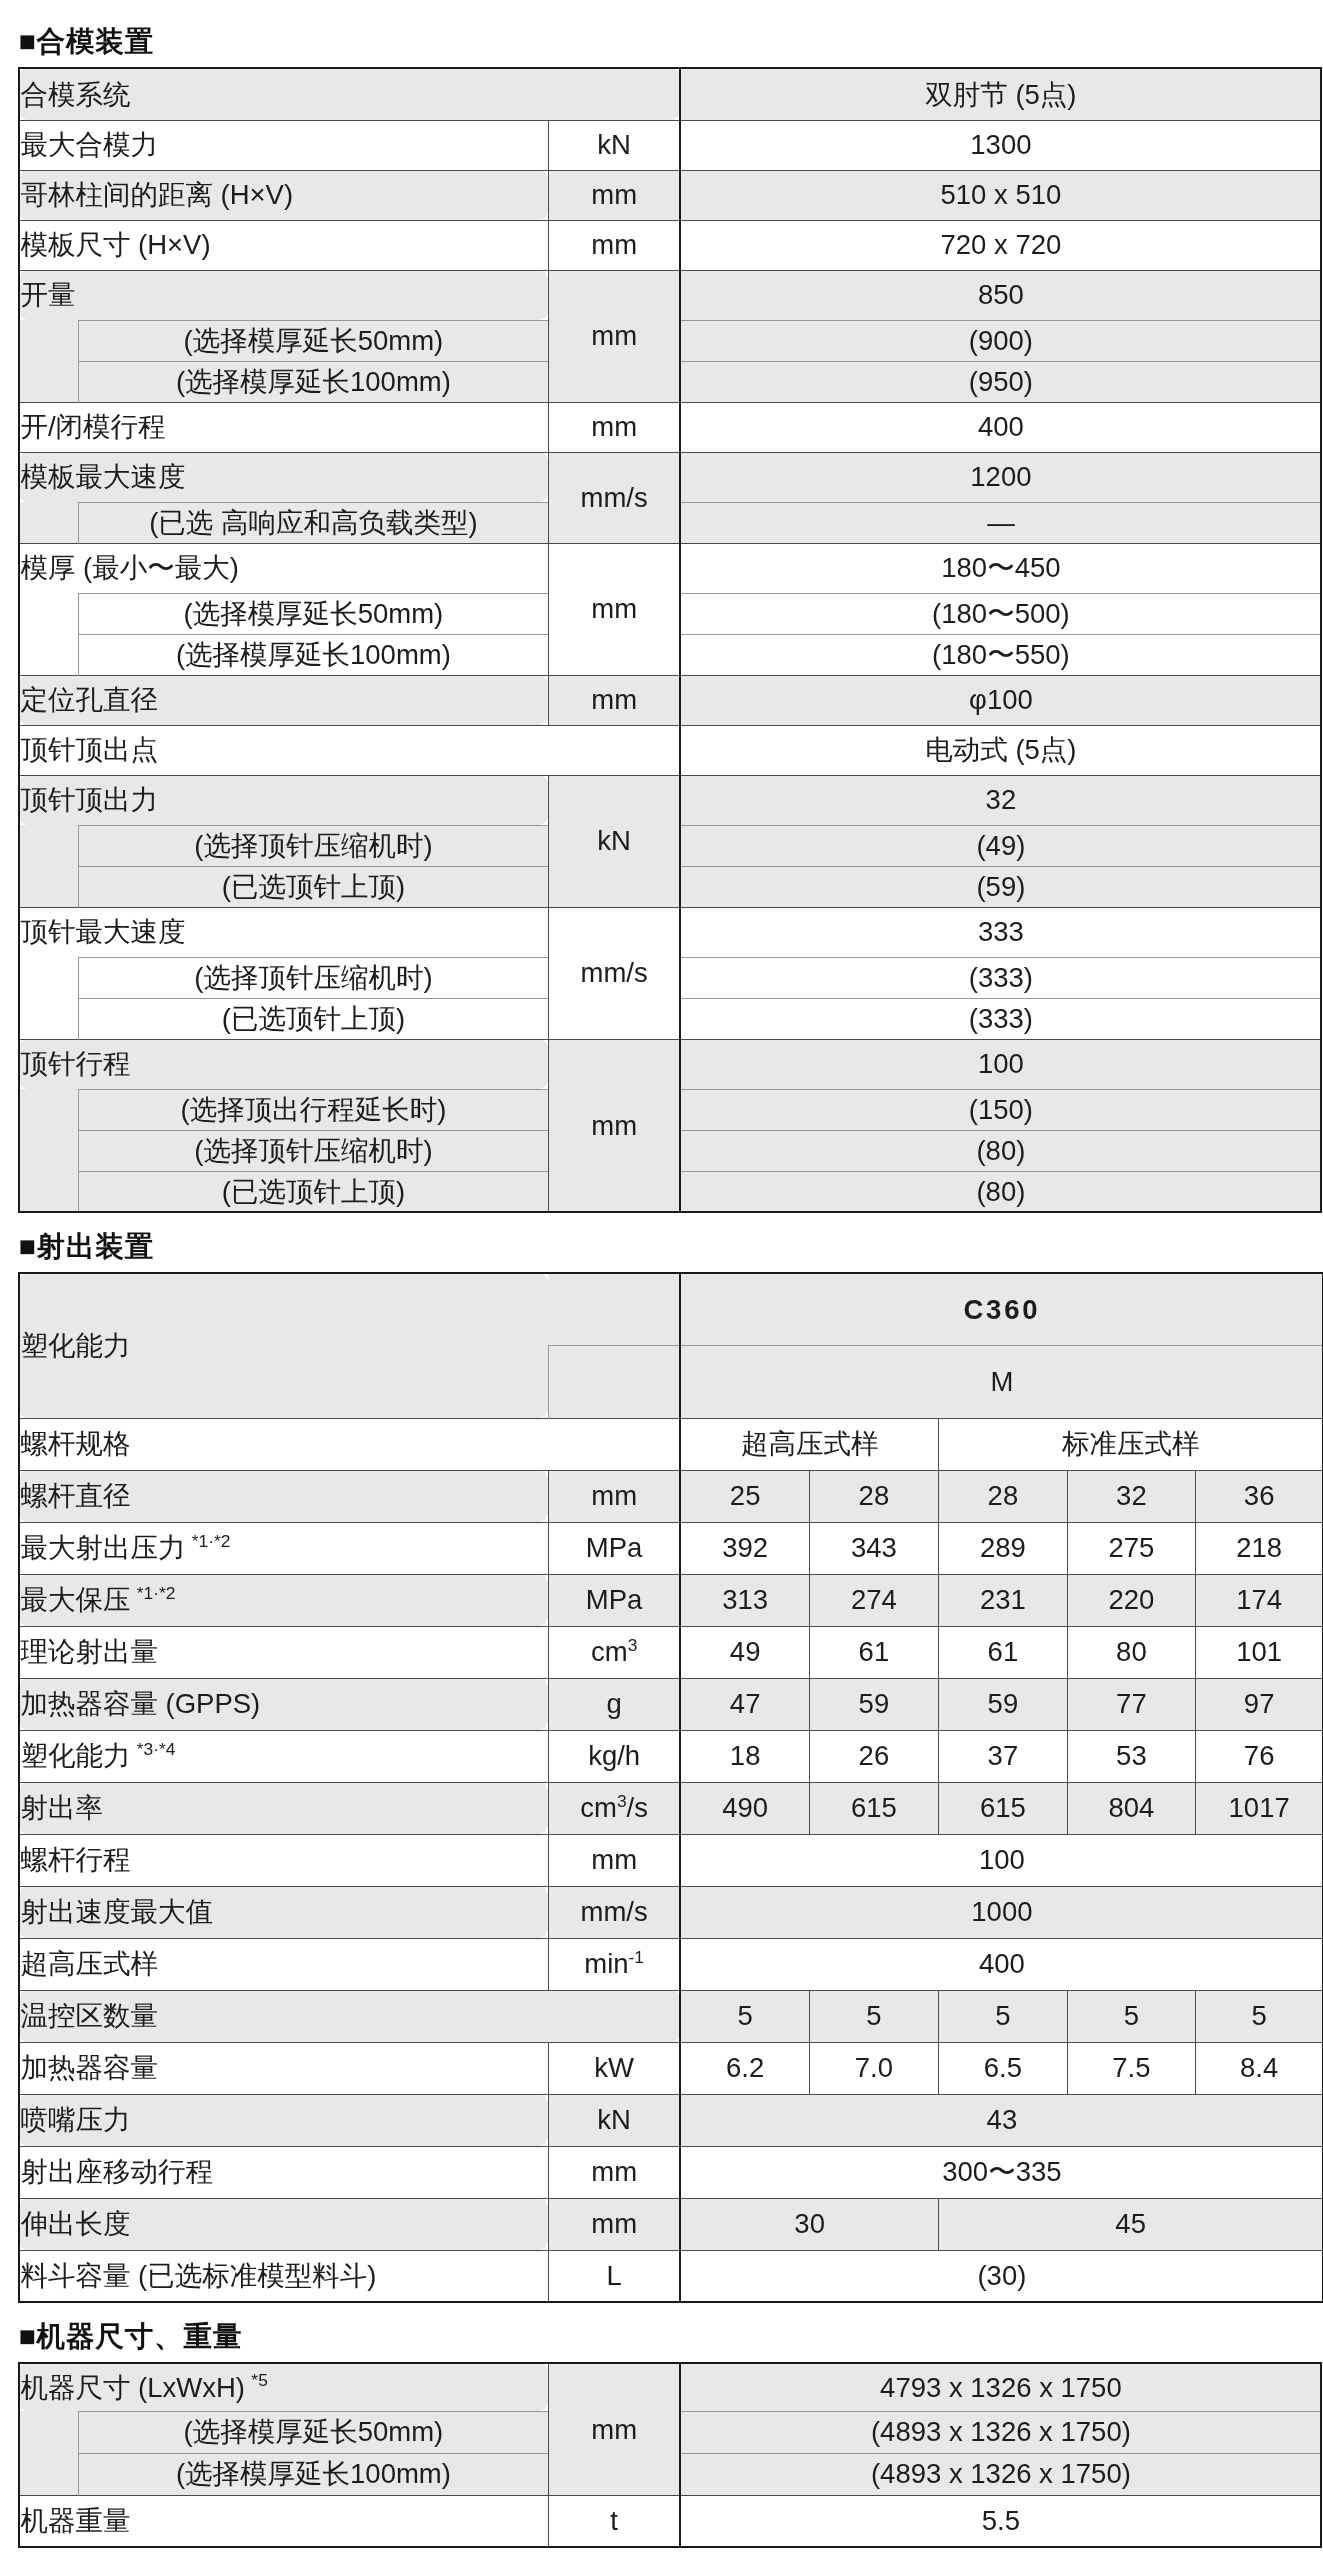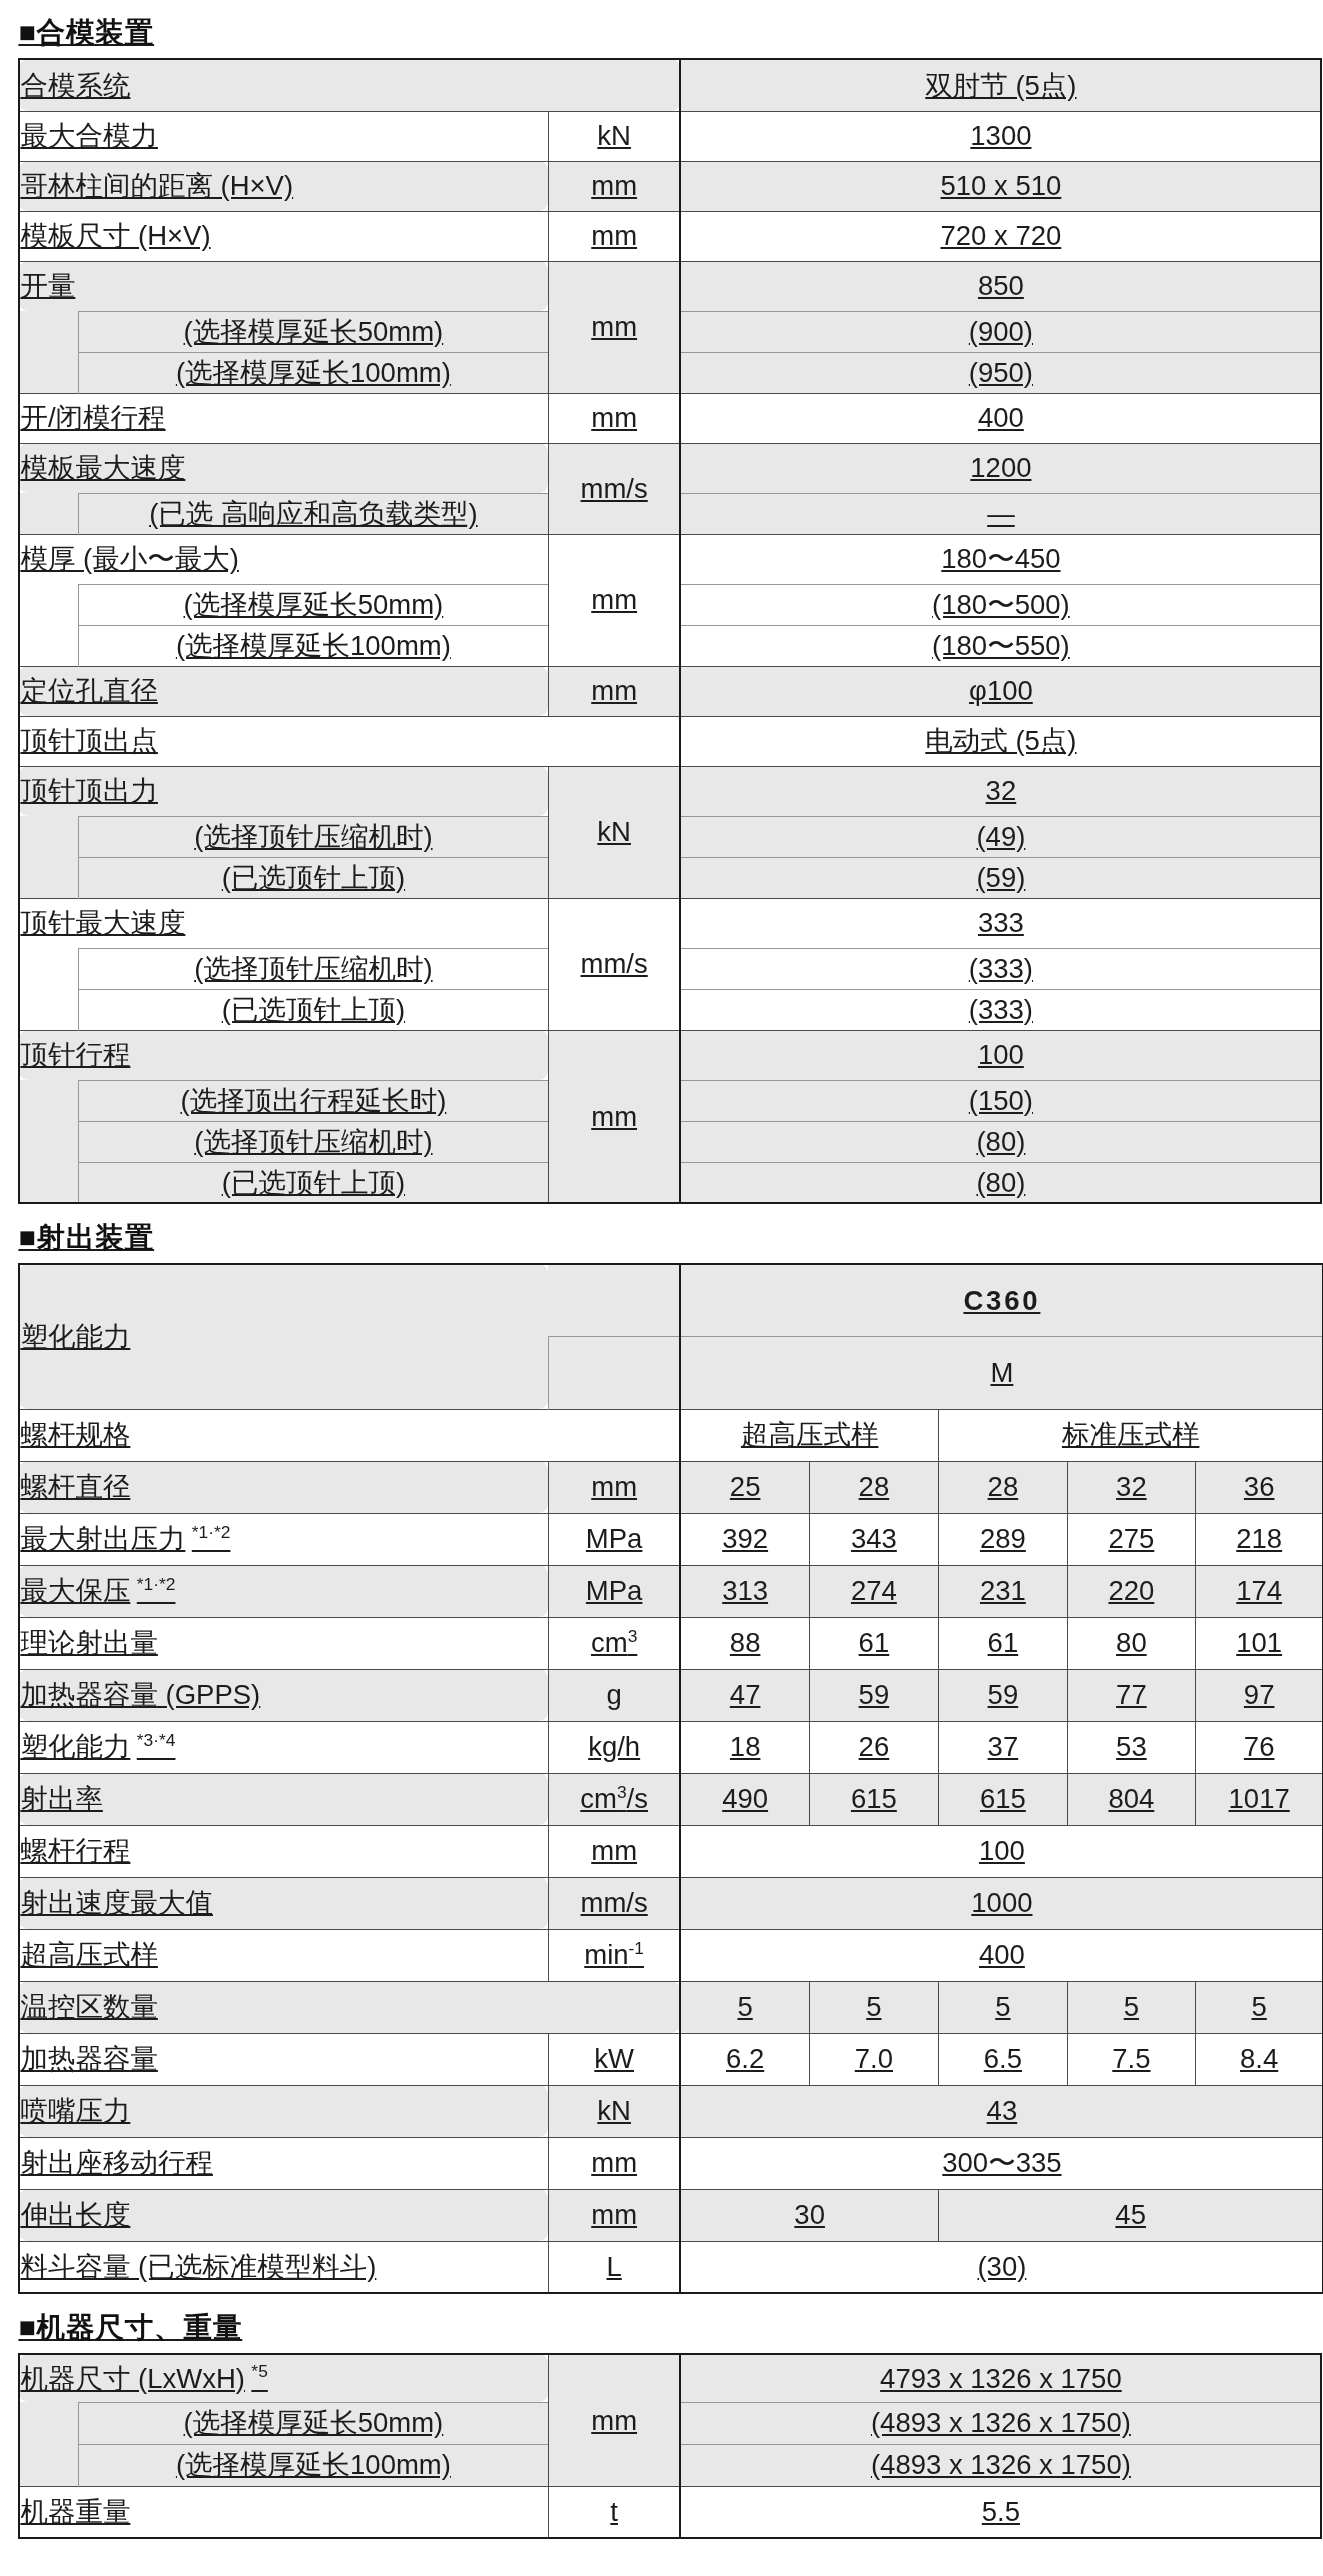--- a/index.html
+++ b/index.html
@@ -1,21 +1,21 @@
 <!DOCTYPE html>
 <html style="font-size:14.7px"><head>
 <meta charset="utf-8">
 <style>
   html,body{margin:0;padding:0;}
   body{
     width:1324px;height:2576px;background:#ffffff;
     font-family:"Liberation Sans","DejaVu Sans",sans-serif;
     color:#1c1c1c;
   }
-  .sheet{padding-top:14px;text-decoration:underline;}
+  .sheet{padding-top:23px;}
   .sec-title{
     font-size:28.5px;font-weight:bold;color:#111;
     line-height:37px;margin:0 0 7.3px 18.4px;letter-spacing:0.9px;
   }
   .gap1{margin-top:14.7px;}
   table.spec{
     border-collapse:collapse;table-layout:fixed;
     width:1302px;margin-left:18.4px;
     border:2.8px solid #1a1a1a;
   }
@@ -232,21 +232,21 @@
       <td class="ctr bl bt">MPa</td>
       <td class="ctr bld bt">313</td>
       <td class="ctr bl bt">274</td>
       <td class="ctr bl bt">231</td>
       <td class="ctr bl bt">220</td>
       <td class="ctr bl bt">174</td>
     </tr>
     <tr class="w rc">
       <td class="lab bt">理论射出量</td>
       <td class="ctr bl bt"><span>cm</span><span class="sup">3</span><span></span></td>
-      <td class="ctr bld bt">88</td>
+      <td class="ctr bld bt">49</td>
       <td class="ctr bl bt">61</td>
       <td class="ctr bl bt">61</td>
       <td class="ctr bl bt">80</td>
       <td class="ctr bl bt">101</td>
     </tr>
     <tr class="g rc">
       <td class="lab bt">加热器容量 (GPPS)</td>
       <td class="ctr bl bt">g</td>
       <td class="ctr bld bt">47</td>
       <td class="ctr bl bt">59</td>

